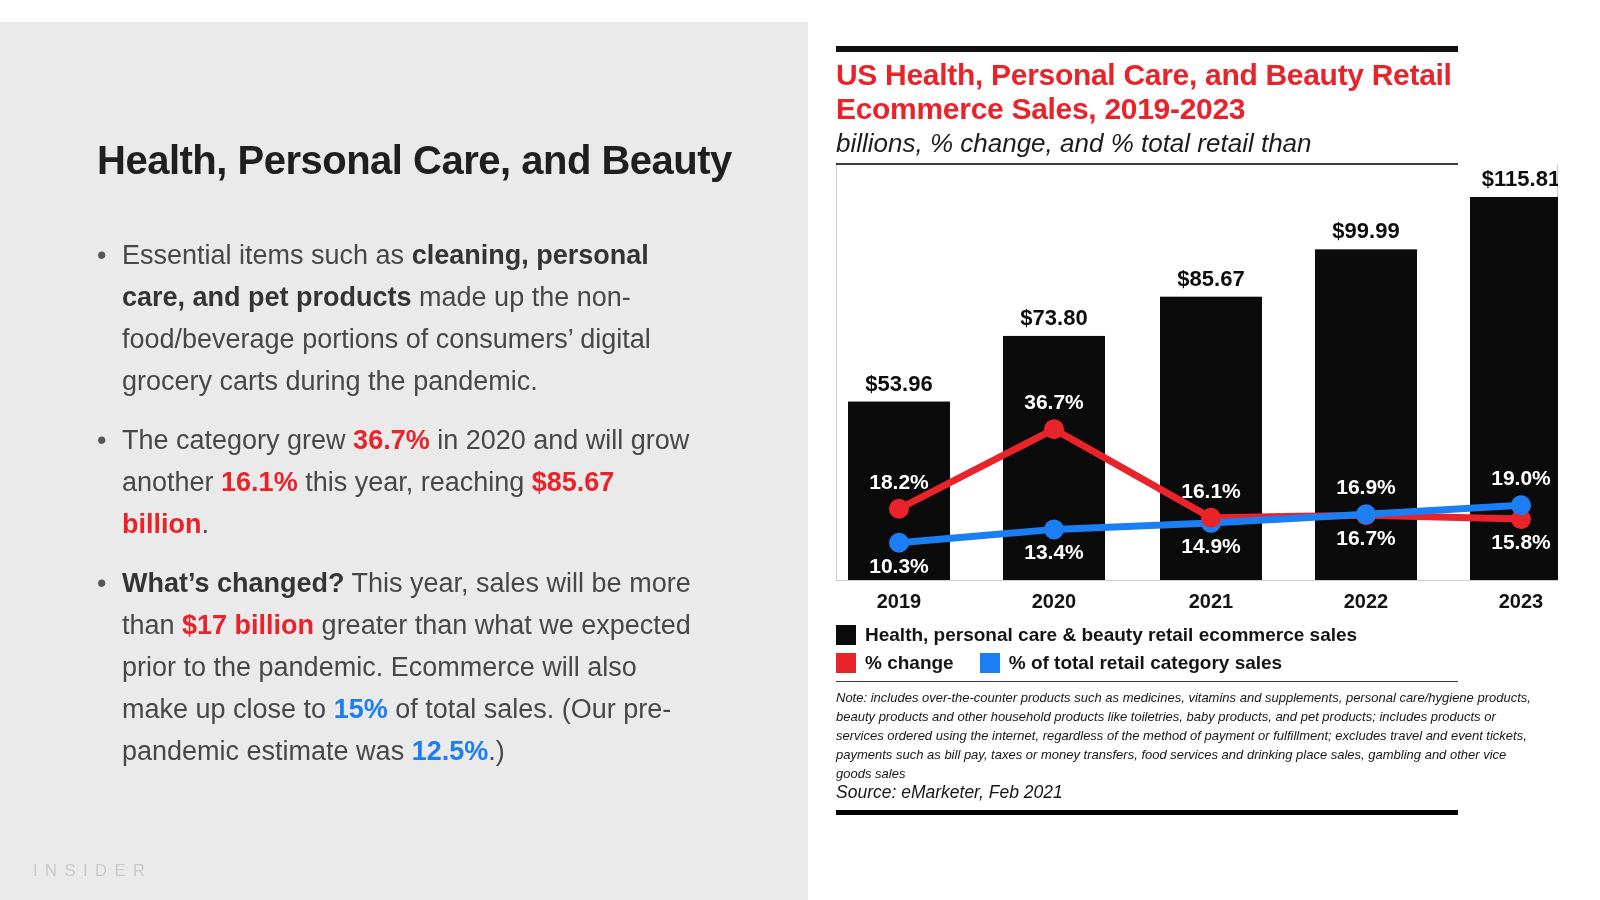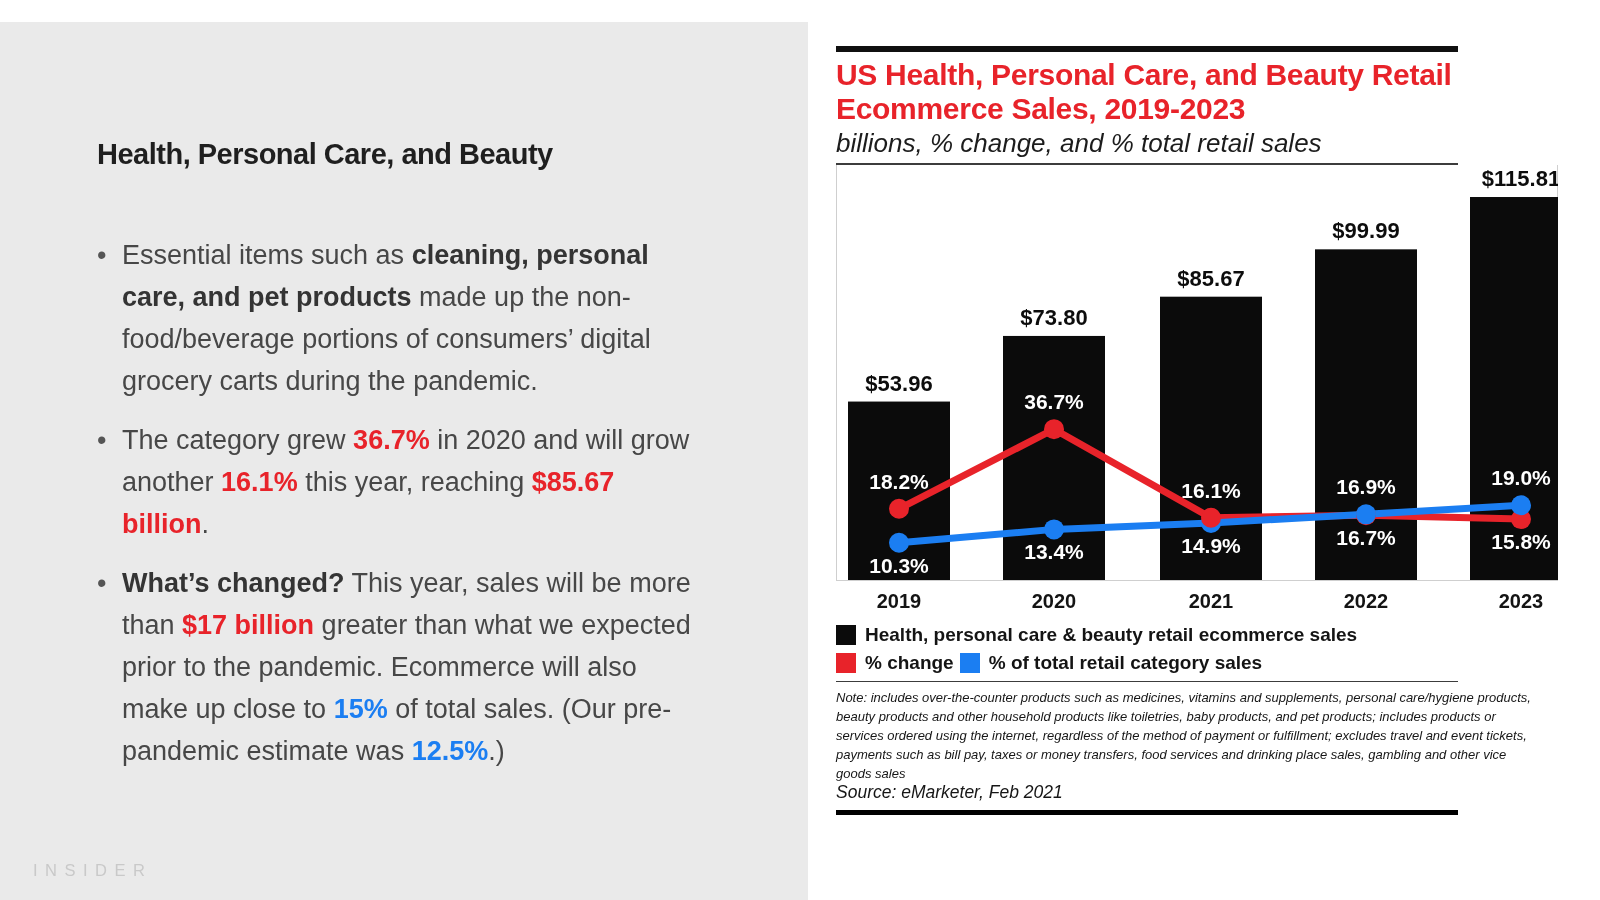--- a/index.html
+++ b/index.html
@@ -9,21 +9,21 @@
     --ink:#1c1c1c;
     --body:#474747;
   }
   html,body{margin:0;padding:0;background:#fff;}
   .stage{
     position:relative;width:1600px;height:900px;overflow:hidden;background:#fff;
     font-family:"Liberation Sans", sans-serif;
   }
   .left-panel{position:absolute;left:0;top:22px;width:808px;height:878px;background:var(--panel);}
   .page-title{
-    position:absolute;left:97px;top:116px;font-size:29px;font-weight:bold;color:#1f1f1f;letter-spacing:-0.5px;white-space:nowrap;
+    position:absolute;left:97px;top:116px;font-size:40px;font-weight:bold;color:#1f1f1f;letter-spacing:-0.5px;white-space:nowrap;
   }
   .bullets{position:absolute;left:97px;top:212px;width:604px;font-size:27px;line-height:42px;color:var(--body);}
   .bullet{display:flex;margin-bottom:17px;}
   .bullet .dot{width:25px;flex:none;color:#555;}
   .bullet .txt{flex:1;}
   .run-b{font-weight:bold;color:#343434;}
   .run-br{font-weight:bold;color:var(--red);}
   .run-bb{font-weight:bold;color:var(--blue);}
   .logo{position:absolute;left:33px;top:839px;}
   .logo-top{font-size:16.5px;letter-spacing:7.5px;color:#c9c9c9;}
@@ -33,21 +33,21 @@
   .top-rule{height:6px;background:#101010;}
   .c-title{margin-top:6px;font-size:30px;line-height:34px;font-weight:bold;color:var(--red);letter-spacing:-0.3px;}
   .c-subtitle{font-size:26px;line-height:30px;font-style:italic;color:var(--ink);margin-top:2px;}
   .mid-rule{height:2px;background:#3c3c3c;margin-top:5px;}
   #plot{display:block;}
   .legend{margin-top:12px;font-size:19px;font-weight:bold;color:#141414;}
   .legend-row{display:flex;align-items:flex-start;height:20px;}
   .legend-row + .legend-row{margin-top:8px;}
   .swatch{width:20px;height:20px;flex:none;margin-right:9px;}
   .legend-item{display:flex;align-items:center;}
-  .legend-item + .legend-item{padding-left:6px;}
+  .legend-item + .legend-item{margin-left:20px;padding-left:6px;}
   .thin-rule{height:1px;background:#3c3c3c;margin-top:9px;}
   .note{margin-top:6px;width:700px;font-size:13px;line-height:19px;font-style:italic;color:#161616;}
   .source{width:700px;font-size:17.5px;line-height:19px;font-style:italic;color:#161616;}
   .bottom-rule{height:5px;background:#000;margin-top:8px;}
   .footer{margin-top:7px;display:flex;justify-content:space-between;align-items:baseline;font-size:17px;font-weight:bold;color:#111;}
   .brand .e{color:var(--red);}
   .brand .sep{font-weight:normal;color:#222;padding:0 6px;}
   .brand .site{color:var(--red);text-decoration:none;}
 </style>
 </head>
@@ -76,21 +76,21 @@
       <div class="logo-bottom">INTELLIGENCE</div>
     </div>
   </div>
 
   <div class="chart-panel">
     <div class="top-rule"></div>
     <div class="c-title">
       <div>US Health, Personal Care, and Beauty Retail</div>
       <div>Ecommerce Sales, 2019-2023</div>
     </div>
-    <div class="c-subtitle">billions, % change, and % total retail sales</div>
+    <div class="c-subtitle">billions, % change, and % total retail than</div>
     <div class="mid-rule"></div>
 
     <svg id="plot" width="722" height="447" viewBox="0 0 722 447">
         <path d="M0.5,0 V415 M721.5,0 V415 M0,415.5 H722" stroke="#cfcfcf" fill="none" stroke-width="1"></path>
         <rect x="12" y="236.55428" width="102" height="178.44572" fill="#0b0b0b"></rect>
         <text x="63" y="225.55428" text-anchor="middle" font-size="22" font-weight="bold" fill="#0d0d0d">$53.96</text>
         <rect x="167" y="170.94340000000003" width="102" height="244.05659999999997" fill="#0b0b0b"></rect>
         <text x="218" y="159.94340000000003" text-anchor="middle" font-size="22" font-weight="bold" fill="#0d0d0d">$73.80</text>
         <rect x="324" y="131.68930999999998" width="102" height="283.31069" fill="#0b0b0b"></rect>
         <text x="375" y="120.68930999999998" text-anchor="middle" font-size="22" font-weight="bold" fill="#0d0d0d">$85.67</text>

